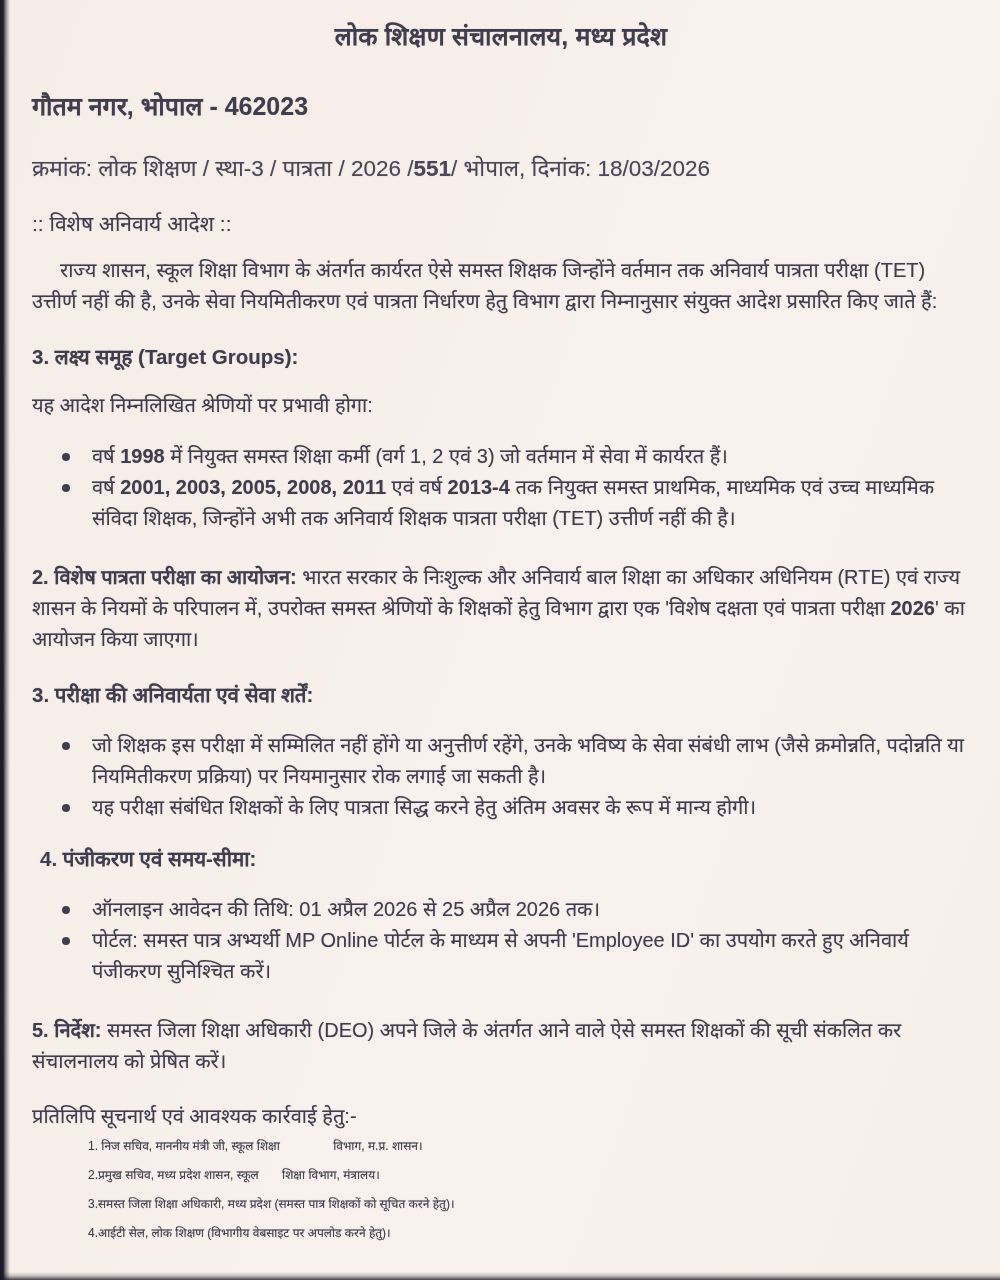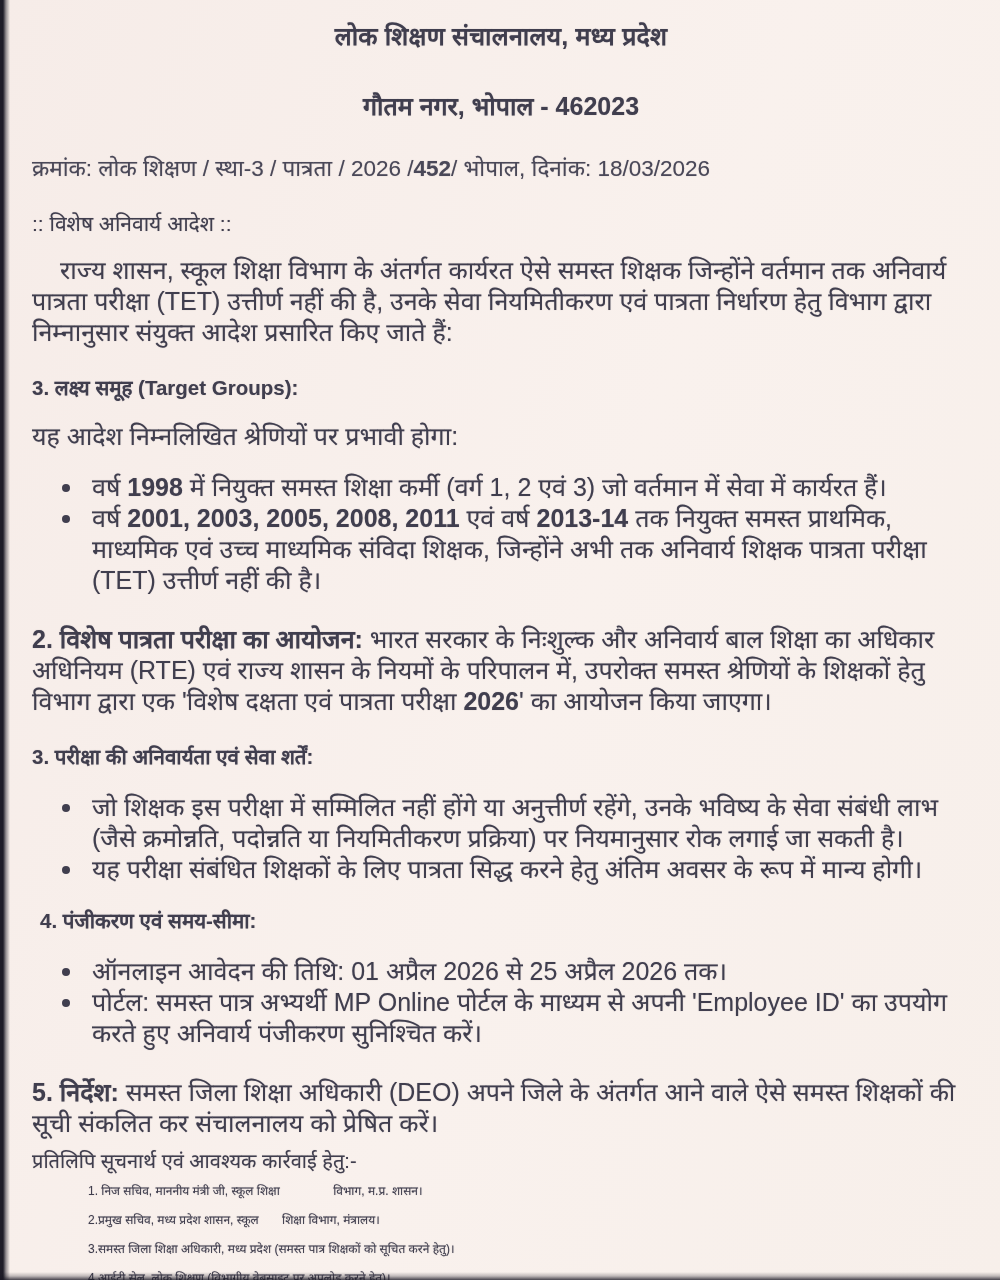--- a/index.html
+++ b/index.html
@@ -34,37 +34,37 @@
     filter:blur(0.35px);
     text-shadow:0 0 1px rgba(64,62,78,.35);
   }
   .title{
     text-align:center;
     font-size:25px;
     font-weight:700;
     letter-spacing:.2px;
   }
   .subtitle{
-    text-align:center;
+    text-align:left;
     font-size:25px;
     font-weight:700;
     margin-top:36px;
   }
   .ref-line{
     margin-top:30px;
     font-size:22.5px;
     color:#4a4858;
   }
   .order-tag{
     margin-top:26px;
     font-size:21px;
     font-weight:500;
   }
   .body-text{
-    font-size:25px;
+    font-size:20px;
     line-height:31px;
   }
   .para{margin-top:18px;}
   .para.indent{text-indent:28px;}
   .sec-heading{
     font-size:20.5px;
     font-weight:700;
     line-height:31px;
   }
   .mt-lg{margin-top:24px;}
@@ -76,21 +76,21 @@
     align-items:flex-start;
     padding-left:30px;
   }
   .bullet-dot{
     flex:0 0 auto;
     width:8px;height:8px;border-radius:50%;
     background:var(--ink);
     margin:12px 22px 0 0;
   }
   .bullet-text{flex:1 1 auto;}
-  .cc-block{margin-top:7px;}
+  .cc-block{margin-top:24px;}
   .cc-heading{
     font-size:20px;
     line-height:31px;
   }
   .cc-list{
     margin-left:56px;
     font-size:12px;
     line-height:29px;
   }
   .cc-item{white-space:pre-wrap;}
@@ -101,38 +101,38 @@
 
 <div class="scan-edge-left"></div>
 <div class="scan-edge-bottom"></div>
 
 <div class="page">
 
   <div class="title">लोक शिक्षण संचालनालय, मध्य प्रदेश</div>
 
   <div class="subtitle">गौतम नगर, भोपाल - 462023</div>
 
-  <div class="ref-line"><span>क्रमांक: लोक शिक्षण / स्था-3 / पात्रता / 2026 /</span><span class="bold">452</span><span>/ भोपाल, दिनांक: 18/03/2026</span></div>
+  <div class="ref-line"><span>क्रमांक: लोक शिक्षण / स्था-3 / पात्रता / 2026 /</span><span class="bold">551</span><span>/ भोपाल, दिनांक: 18/03/2026</span></div>
 
   <div class="order-tag">:: विशेष अनिवार्य आदेश ::</div>
 
   <div class="body-text para indent">राज्य शासन, स्कूल शिक्षा विभाग के अंतर्गत कार्यरत ऐसे समस्त शिक्षक जिन्होंने वर्तमान तक अनिवार्य पात्रता परीक्षा (TET) उत्तीर्ण नहीं की है, उनके सेवा नियमितीकरण एवं पात्रता निर्धारण हेतु विभाग द्वारा निम्नानुसार संयुक्त आदेश प्रसारित किए जाते हैं:</div>
 
   <div class="sec-heading mt-lg">3. लक्ष्य समूह (Target Groups):</div>
 
   <div class="body-text para">यह आदेश निम्नलिखित श्रेणियों पर प्रभावी होगा:</div>
 
   <div class="bullet-list body-text">
     <div class="bullet-row">
       <span class="bullet-dot"></span>
       <div class="bullet-text"><span>वर्ष </span><span class="bold">1998</span><span> में नियुक्त समस्त शिक्षा कर्मी (वर्ग 1, 2 एवं 3) जो वर्तमान में सेवा में कार्यरत हैं।</span></div>
     </div>
     <div class="bullet-row">
       <span class="bullet-dot"></span>
-      <div class="bullet-text"><span>वर्ष </span><span class="bold">2001, 2003, 2005, 2008, 2011</span><span> एवं वर्ष </span><span class="bold">2013-14</span><span> तक नियुक्त समस्त प्राथमिक, माध्यमिक एवं उच्च माध्यमिक संविदा शिक्षक, जिन्होंने अभी तक अनिवार्य शिक्षक पात्रता परीक्षा (TET) उत्तीर्ण नहीं की है।</span></div>
+      <div class="bullet-text"><span>वर्ष </span><span class="bold">2001, 2003, 2005, 2008, 2011</span><span> एवं वर्ष </span><span class="bold">2013-4</span><span> तक नियुक्त समस्त प्राथमिक, माध्यमिक एवं उच्च माध्यमिक संविदा शिक्षक, जिन्होंने अभी तक अनिवार्य शिक्षक पात्रता परीक्षा (TET) उत्तीर्ण नहीं की है।</span></div>
     </div>
   </div>
 
   <div class="body-text para mt-sm"><span class="bold">2. विशेष पात्रता परीक्षा का आयोजन:</span><span> भारत सरकार के निःशुल्क और अनिवार्य बाल शिक्षा का अधिकार अधिनियम (RTE) एवं राज्य शासन के नियमों के परिपालन में, उपरोक्त समस्त श्रेणियों के शिक्षकों हेतु विभाग द्वारा एक 'विशेष दक्षता एवं पात्रता परीक्षा </span><span class="bold">2026</span><span>' का आयोजन किया जाएगा।</span></div>
 
   <div class="sec-heading mt-lg">3. परीक्षा की अनिवार्यता एवं सेवा शर्तें:</div>
 
   <div class="bullet-list body-text">
     <div class="bullet-row">
       <span class="bullet-dot"></span>

